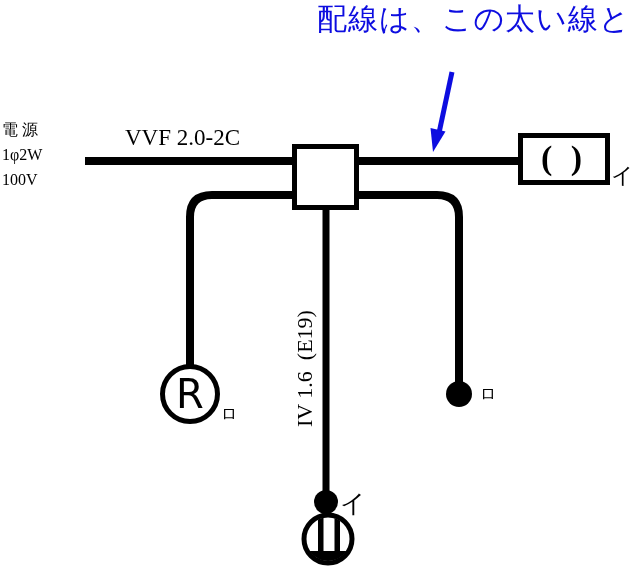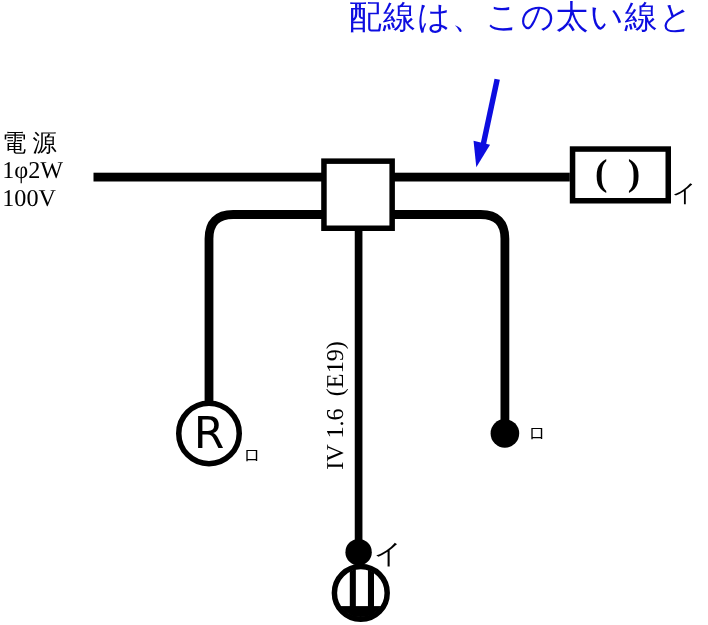--- a/index.html
+++ b/index.html
@@ -3,26 +3,26 @@
 <meta charset="utf-8">
 <style>
   html,body{margin:0;padding:0;background:#ffffff;}
   .stage{
     position:relative;width:644px;height:568px;background:#ffffff;overflow:hidden;
     font-family:"Liberation Serif","DejaVu Serif",serif;color:#000;
   }
   .abs{position:absolute;}
   .annotation{
     left:317px;top:1px;
-    font-family:Liberation Mono, monospace;
+    font-family:Liberation Sans, sans-serif;
     font-size:30px;line-height:35px;letter-spacing:1px;
     color:#0d0de0;white-space:nowrap;
   }
   .source-block{
-    left:2px;top:117px;font-size:22px;line-height:25px;white-space:nowrap;
+    left:2px;top:117px;font-size:16px;line-height:25px;white-space:nowrap;
   }
   .vvf-label{
     left:125px;top:125px;font-size:23px;white-space:pre;
   }
   .iv-label{
     left:292px;top:427px;font-size:22px;white-space:pre;
     transform:rotate(-90deg);transform-origin:0 0;
   }
   .paren-label{
     left:520px;top:135px;width:88px;height:48px;line-height:46px;
@@ -87,20 +87,21 @@
   <div class="abs annotation">
     <div>配線は、この太い線と</div>
   </div>
 
   <div class="abs source-block">
     <div>電 源</div>
     <div>1φ2W</div>
     <div>100V</div>
   </div>
 
+  <div class="abs vvf-label">VVF 2.0-2C</div>
   <div class="abs iv-label">IV 1.6  (E19)</div>
 
   <div class="abs paren-label">( )</div>
   <div class="abs letter-r">R</div>
 
   <div class="abs kana kana-i-box">イ</div>
   <div class="abs kana kana-ro-r">ロ</div>
   <div class="abs kana kana-i-switch">イ</div>
   <div class="abs kana kana-ro-switch">ロ</div>
 

